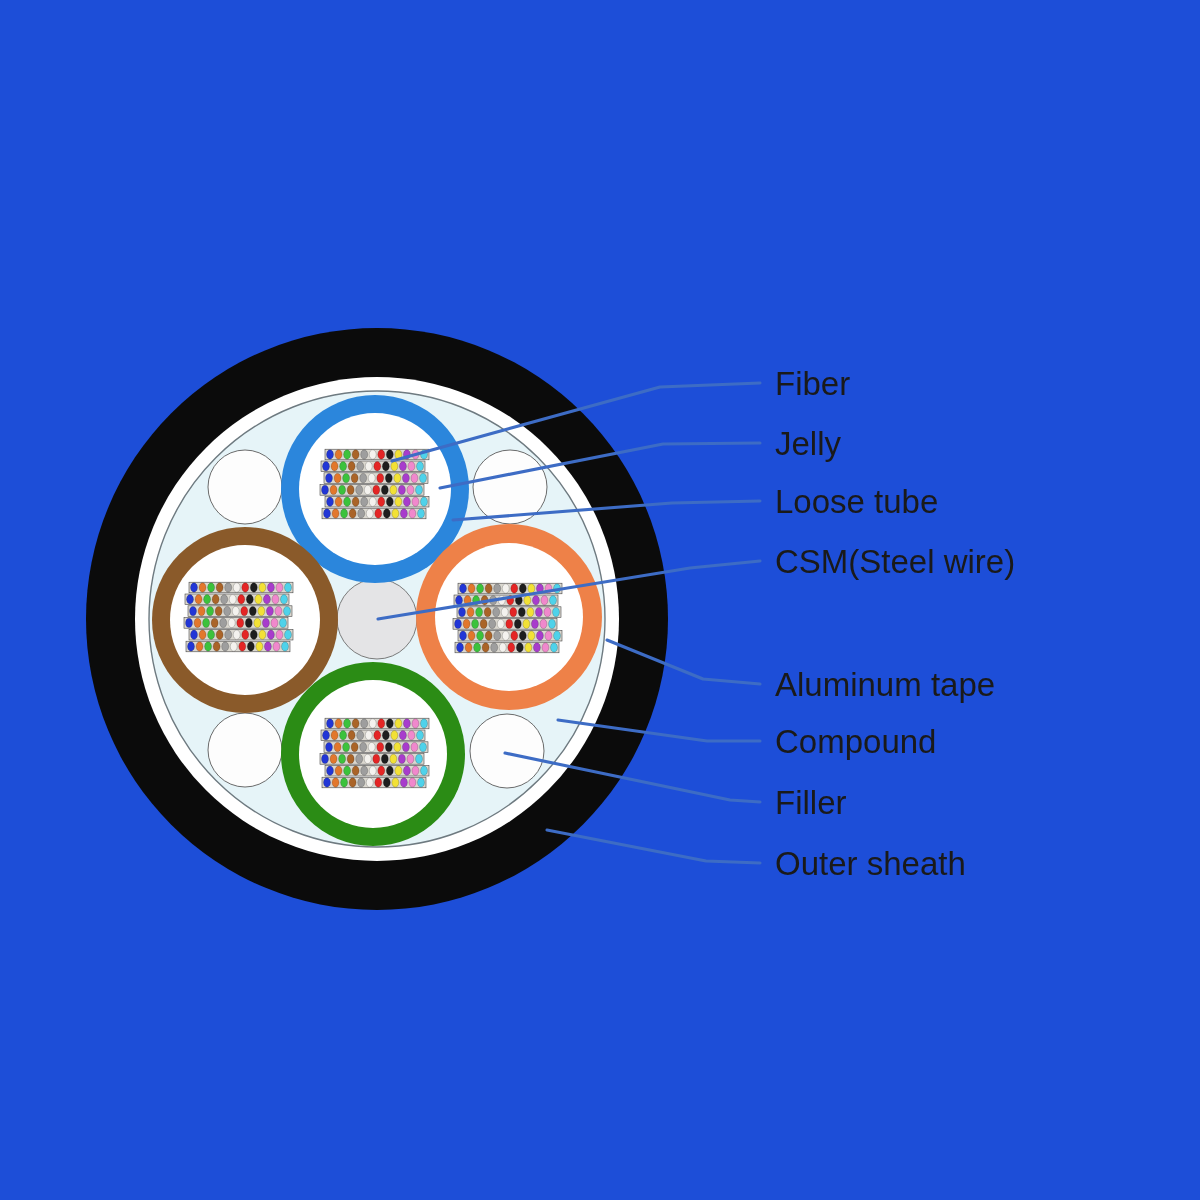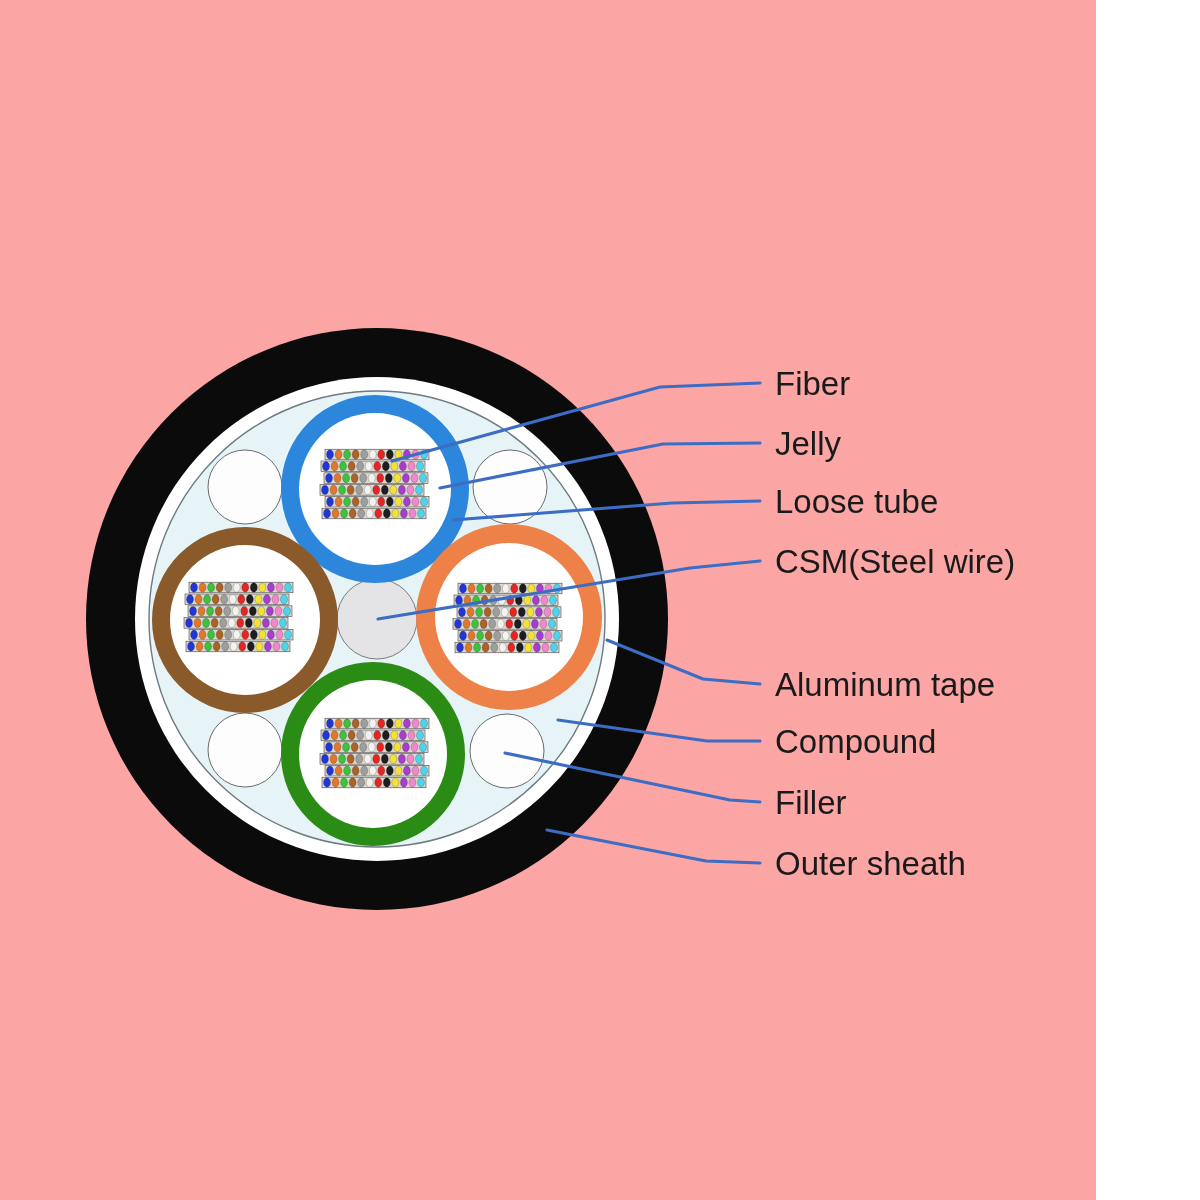--- a/index.html
+++ b/index.html
@@ -6,23 +6,23 @@
     margin: 0;
     padding: 0;
     width: 1200px;
     height: 1200px;
     background: #ffffff;
     font-family: "Liberation Sans", sans-serif;
     overflow: hidden;
   }
   #stage {
     position: relative;
-    width: 1096px;
+    width: 1200px;
     height: 1200px;
-    background: #fca5a5;
+    background: #1d4ed8;
   }
   svg { display: block; }
   text.part-label {
     font-family: "Liberation Sans", sans-serif;
     font-size: 33px;
     font-weight: 400;
   }
 </style>
 </head>
 <body>

